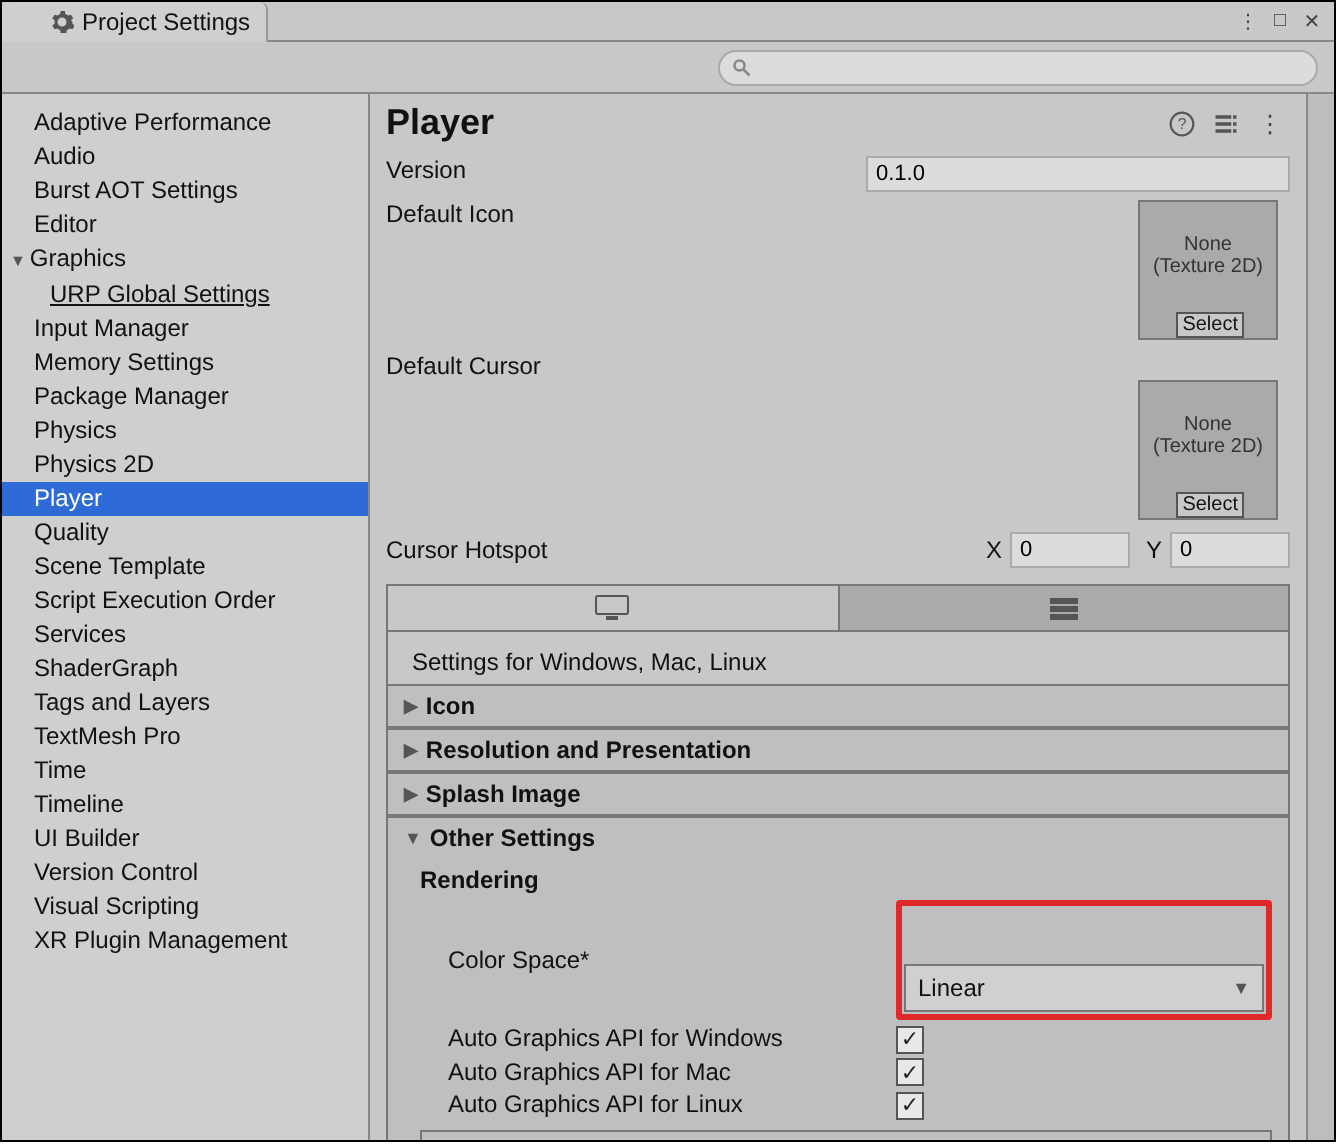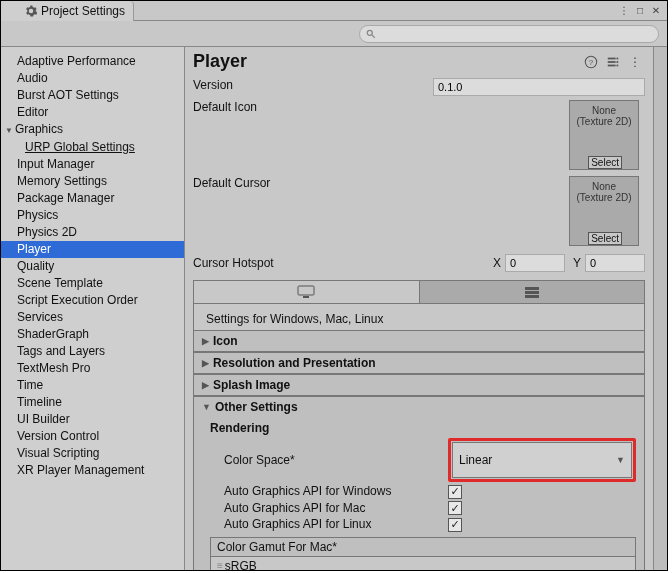--- a/index.html
+++ b/index.html
@@ -22,41 +22,41 @@
   .sidebar-item.haschild::before { content:"▼"; font-size:8px; color:#555; margin-right:2px; }
   .sidebar-item.selected { background:#2e6bd6; color:#fff; }
   .main { flex:1; display:flex; flex-direction:column; background:#c8c8c8; }
   .main-header { display:flex; align-items:center; padding:4px 10px 4px 8px; gap:6px; }
   .main-header h1 { font-size:18px; font-weight:bold; flex:1; }
   .help-icon, .preset-icon, .menu-icon { width:16px; height:16px; display:flex; align-items:center; justify-content:center; color:#444; cursor:pointer; }
   .row { display:flex; align-items:flex-start; padding:2px 8px; }
   .row .label { width:240px; }
   .row input[type=text] { flex:1; height:18px; background:#dcdcdc; border:1px solid #aaa; padding:0 4px; font-size:11px; }
   .texslot { width:70px; height:70px; background:#aaa; border:1px solid #777; position:relative; margin-left:auto; margin-right:6px; }
-  .texslot .nonetxt { position:absolute; top:4px; left:0; right:0; text-align:center; font-size:10px; color:#333; line-height:11px; }
+  .texslot .nonetxt { position:absolute; top:16px; left:0; right:0; text-align:center; font-size:10px; color:#333; line-height:11px; }
   .texslot .selectbtn { position:absolute; bottom:0; right:16px; background:#c8c8c8; border:1px solid #555; font-size:10px; padding:0 2px; cursor:pointer; }
   .hotspot-row { display:flex; align-items:center; padding:4px 8px 6px 8px; }
   .hotspot-row .label { width:240px; }
   .hotspot-row .coord { display:flex; align-items:center; gap:2px; }
   .hotspot-row input { width:60px; height:18px; background:#dcdcdc; border:1px solid #aaa; font-size:11px; padding:0 4px; }
   .hotspot-row .xy { margin-left:6px; margin-right:2px; }
   .tabs { display:flex; margin:2px 8px 0 8px; border:1px solid #777; }
   .tabs .platformtab { flex:1; height:22px; display:flex; align-items:center; justify-content:center; background:#aaa; cursor:pointer; }
   .tabs .platformtab.active { background:#c8c8c8; }
   .tabs .platformtab + .platformtab { border-left:1px solid #777; }
   .settings-desc { padding:8px 12px 4px 12px; font-size:12px; background:#c8c8c8; margin:0 8px; border-left:1px solid #777;border-right:1px solid #777; }
   .fold { margin:0 8px; border:1px solid #777; border-top:none; background:#bfbfbf; }
   .fold-header { display:flex; align-items:center; gap:4px; padding:3px 8px; font-weight:bold; font-size:12px; cursor:pointer; border-top:1px solid #777;}
   .fold-header .arrow { font-size:9px; color:#555; }
   .fold-body { padding:2px 8px 4px 16px; }
   .subheader { font-weight:bold; padding:2px 0; font-size:12px; }
   .proprow { display:flex; align-items:center; padding:1px 0;gap:18px; }
   .proprow .plabel { width:220px; padding-left:14px; font-size:12px; }
   .proprow .pcontrol { flex:1; }
-  .dropdown { height:36px; background:#d0d0d0; border:1px solid #777; display:flex; align-items:center; padding:0 6px; justify-content:space-between; cursor:pointer; }
+  .dropdown { height:24px; background:#d0d0d0; border:1px solid #777; display:flex; align-items:center; padding:0 6px; justify-content:space-between; cursor:pointer;margin-top:28px; }
   .dropdown-wrap { border:3px solid #e02a2a; border-radius:2px; padding:1px; }
   .checkbox { width:14px; height:14px; border:1px solid #555; background:#e8e8e8; display:inline-flex; align-items:center; justify-content:center; font-size:11px; cursor:pointer; }
   .checkbox.checked::after { content:"✓"; color:#222; }
   .gamut-header { border:1px solid #777; background:#bfbfbf; padding:2px 6px; font-size:12px; margin-top:4px; }
   .gamut-item { border:1px solid #777; border-top:none; background:#c8c8c8; padding:2px 6px; display:flex; align-items:center; gap:4px; font-size:12px; }
   .drag-handle { color:#888; font-size:10px; letter-spacing:-2px; }
   .scrollgutter { width:14px; background:#bdbdbd; border-left:1px solid #888; flex-shrink:0; }
   .content-wrap { display:flex; flex:1; overflow:hidden; }
   .content-scroll { flex:1; overflow:hidden; }
   svg { display:block; }
@@ -110,21 +110,21 @@
         <div class="sidebar-item">Script Execution Order</div>
         <div class="sidebar-item">Services</div>
         <div class="sidebar-item">ShaderGraph</div>
         <div class="sidebar-item">Tags and Layers</div>
         <div class="sidebar-item">TextMesh Pro</div>
         <div class="sidebar-item">Time</div>
         <div class="sidebar-item">Timeline</div>
         <div class="sidebar-item">UI Builder</div>
         <div class="sidebar-item">Version Control</div>
         <div class="sidebar-item">Visual Scripting</div>
-        <div class="sidebar-item">XR Player Management</div>
+        <div class="sidebar-item">XR Plugin Management</div>
       </div>
 
     <div class="content-wrap">
     <div class="content-scroll">
     <div class="main">
       <div class="main-header">
         <h1>Player</h1>
         <span class="help-icon">
           <svg viewBox="0 0 16 16" width="14" height="14">
                   <circle cx="8" cy="8" r="6.5" fill="none" stroke="#555" stroke-width="1.2"></circle>
@@ -151,21 +151,21 @@
 
       <div class="row" style="align-items:flex-start; min-height:76px;">
         <span class="label">Default Icon</span>
         <div class="texslot">
           <div class="nonetxt" style="white-space:pre-line">None
 (Texture 2D)</div>
           <div class="selectbtn">Select</div>
         </div>
       </div>
 
-      <div class="row" style="align-items:flex-start; min-height:76px;">
+      <div class="row" style="align-items:flex-start; min-height:76px;flex-direction:column;">
         <span class="label">Default Cursor</span>
         <div class="texslot">
           <div class="nonetxt" style="white-space:pre-line">None
 (Texture 2D)</div>
           <div class="selectbtn">Select</div>
         </div>
       </div>
 
       <div class="hotspot-row">
         <span class="label">Cursor Hotspot</span>

